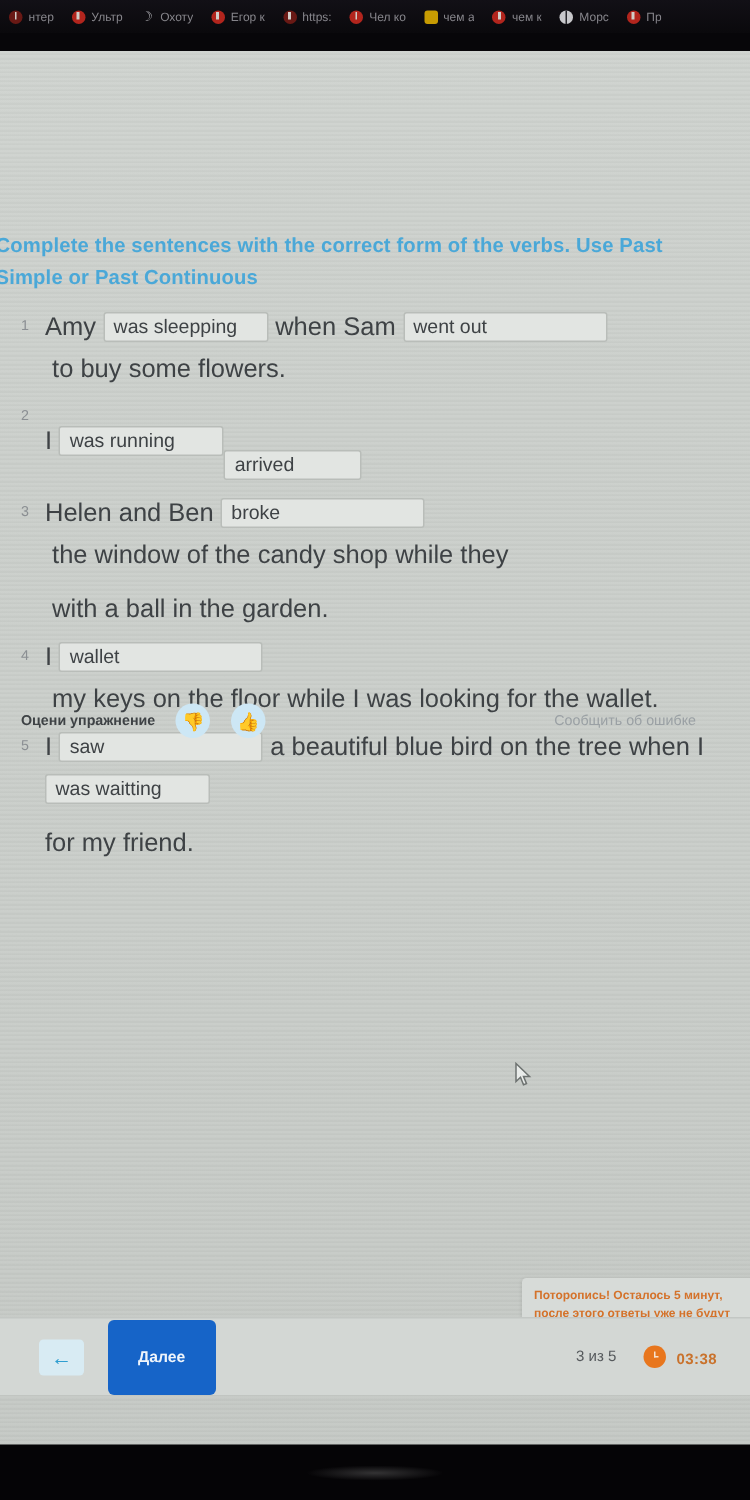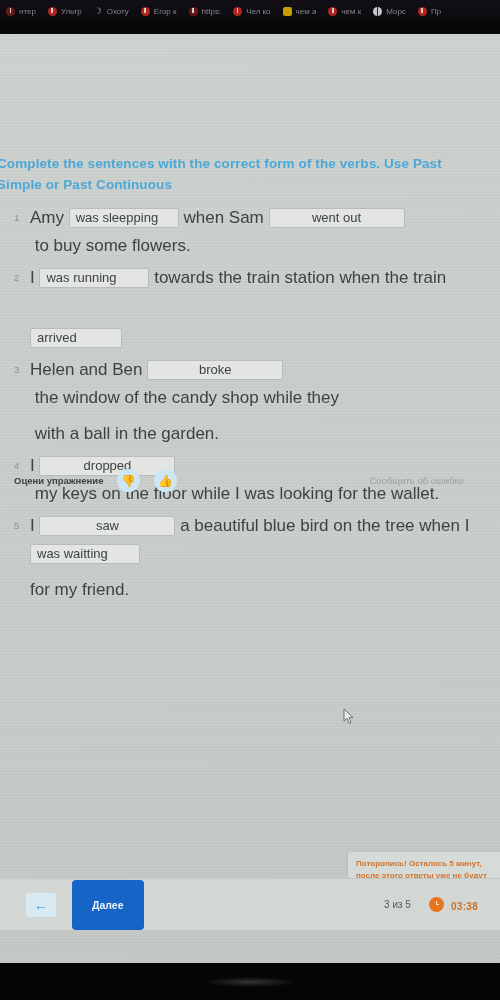--- a/index.html
+++ b/index.html
@@ -162,21 +162,21 @@
     font-size: 13px;
     line-height: 18px;
     height: 18px;
     padding: 0 6px;
     box-sizing: content-box;
     white-space: pre;
     overflow: hidden;
   }
   .sblank.w-md { width: 78px; margin-top: 32px; }
   .sblank.w-lg { width: 96px; }
-  .sblank.w-xl { width: 122px; text-align: center; }
+  .sblank.w-xl { width: 122px; }
   .linebreak { flex-basis: 100%; height: 0; }
 
   
   .rate-row {
     position: absolute;
     top: 435px;
     left: 0;
     width: 500px;
     display: flex;
     align-items: center;
@@ -387,37 +387,36 @@
         <span class="sblank w-lg">was sleepping</span>
         <span class="stext"> when Sam </span>
         <span class="sblank w-xl">went out</span>
         <span class="stext"> to buy some flowers.</span>
       </div>
 
       <div class="srow">
         <span class="snum">2</span>
         <span class="stext">I </span>
         <span class="sblank w-lg">was running</span>
-        <span class="stext"> towards the train station when the train </span>
         <span class="sblank w-md">arrived</span>
       </div>
 
       <div class="srow">
         <span class="snum">3</span>
         <span class="stext">Helen and Ben </span>
         <span class="sblank w-xl">broke</span>
         <span class="stext"> the window of the candy shop while they</span>
         <span class="linebreak"></span>
         <span class="stext"> with a ball in the garden.</span>
       </div>
 
       <div class="srow">
         <span class="snum">4</span>
         <span class="stext">I </span>
-        <span class="sblank w-xl">dropped</span>
+        <span class="sblank w-xl">wallet</span>
         <span class="stext"> my keys on the floor while I was looking for the wallet.</span>
       </div>
 
       <div class="srow">
         <span class="snum">5</span>
         <span class="stext">I </span>
         <span class="sblank w-xl">saw</span>
         <span class="stext"> a beautiful blue bird on the tree when I </span>
         <span class="sblank w-lg">was waitting</span>
         <span class="linebreak"></span>

